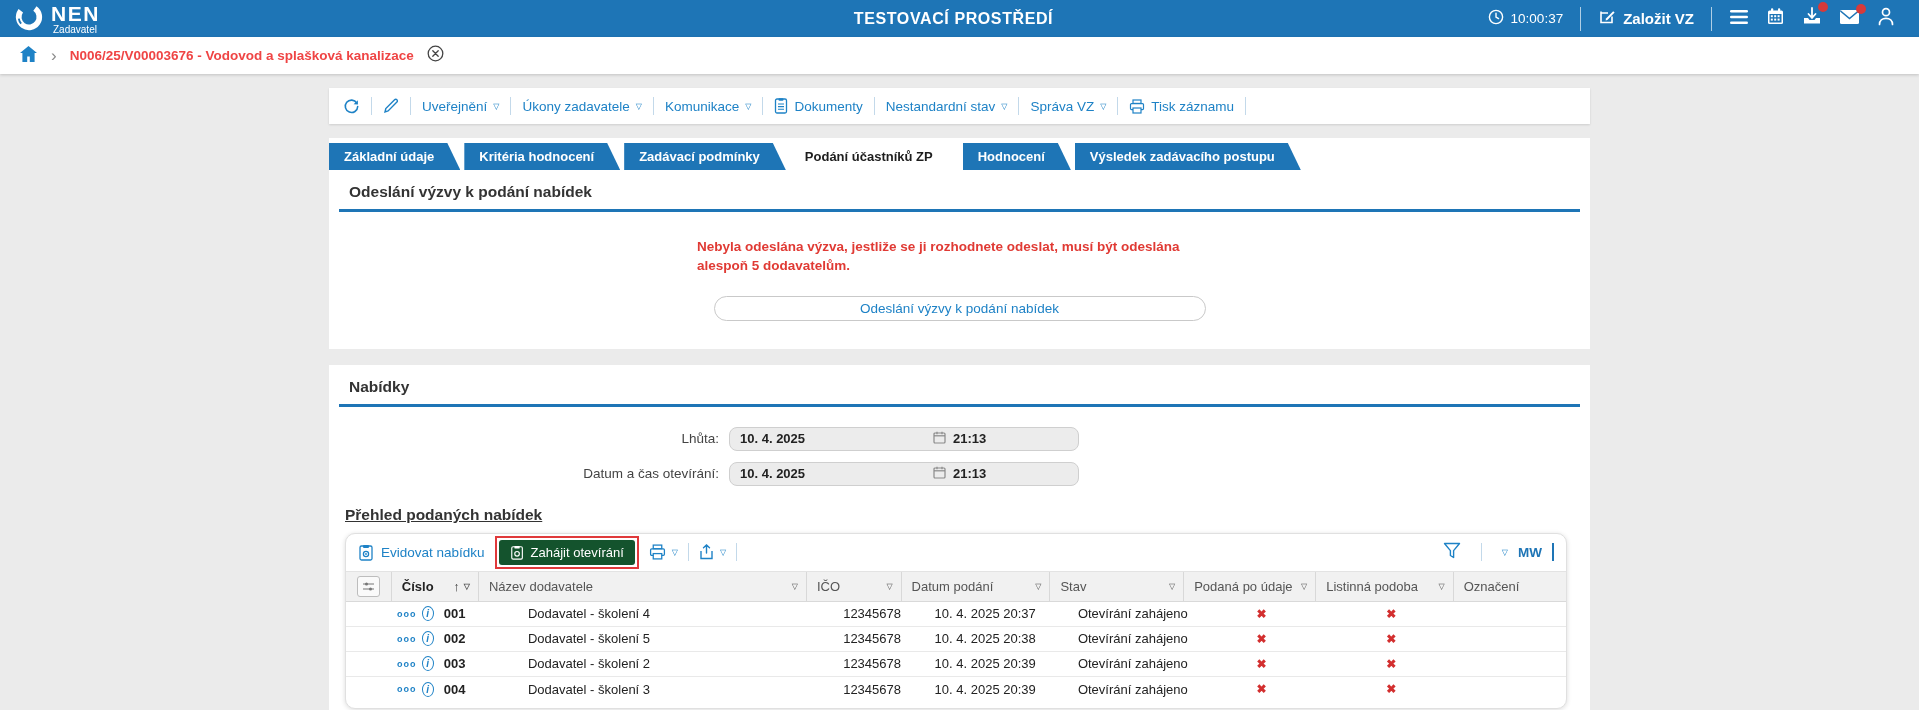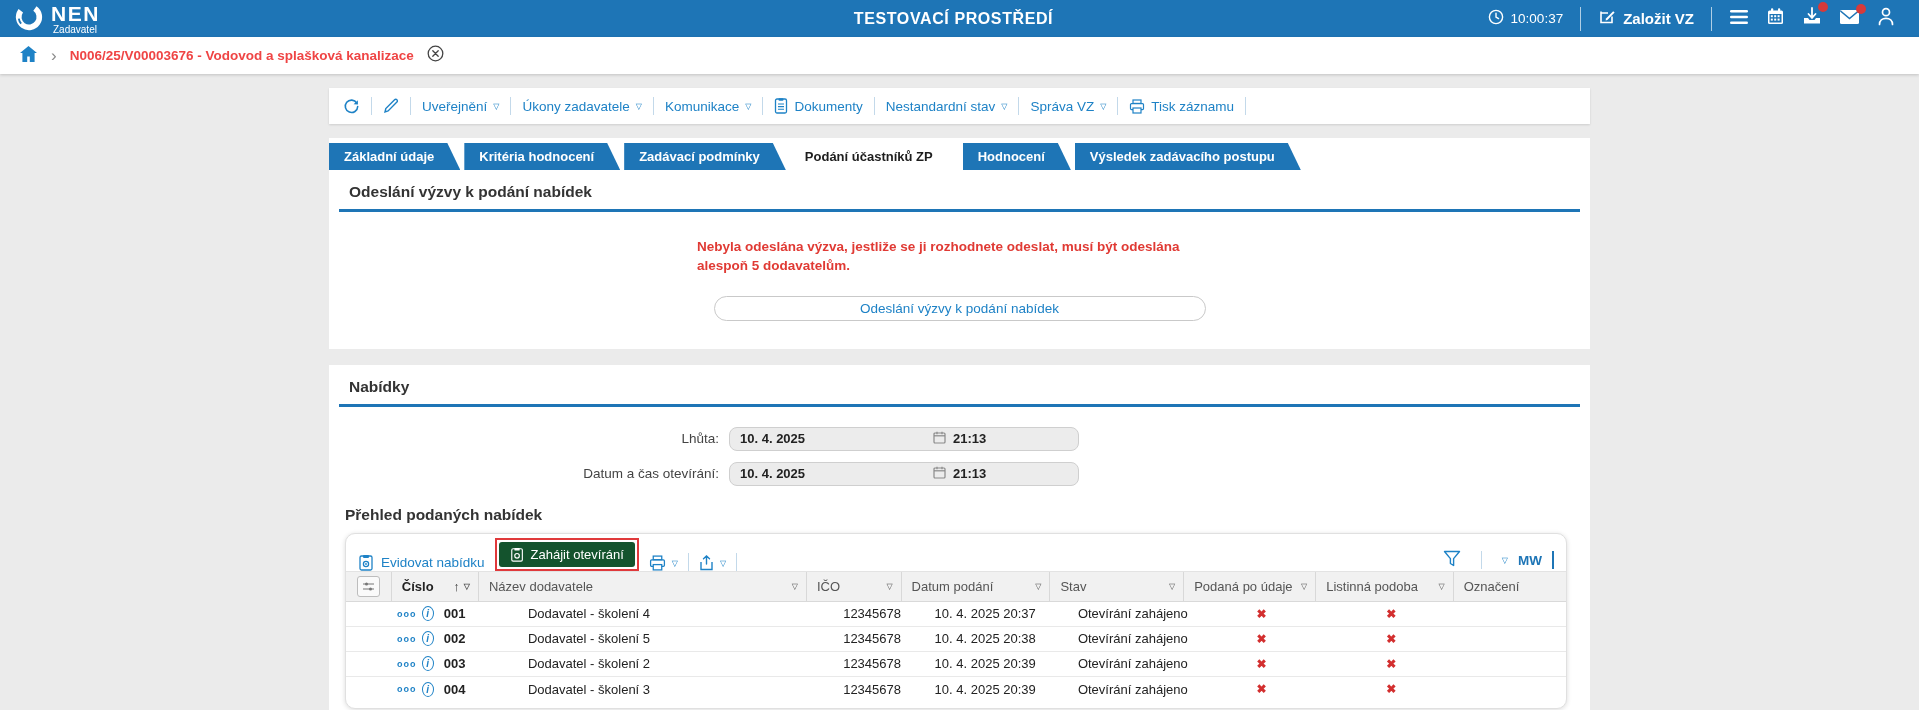--- a/index.html
+++ b/index.html
@@ -50,24 +50,24 @@
 
   .blockC { padding-bottom:12px; }
   .form { margin-top:20px; }
   .form-row { display:flex; align-items:center; margin-bottom:11px; }
   .form-label { width:400px; text-align:right; padding-right:10px; color:#444; font-size:13.5px; }
   .field { width:350px; height:24px; background:#ececec; border:1px solid #cfcfcf; border-radius:8px;
            display:flex; align-items:center; padding:0 10px; font-weight:bold; font-size:13px; color:#222; }
   .field-date { width:193px; }
   .field-time { margin-left:7px; }
 
-  .table-title { font-weight:bold; font-size:15.5px; color:#333; margin:20px 0 9px 16px; }
+  .table-title { font-weight:bold; font-size:15.5px; color:#333; margin:20px 0 9px 16px;text-decoration:underline; }
   .card { margin:0 16px; width:1222px; border:1px solid #e0e0e0; border-radius:10px;
           box-shadow:0 1px 5px rgba(0,0,0,.14); overflow:hidden; background:#fff; }
-  .card-toolbar { height:37px; display:flex; align-items:flex-end; padding:0 12px; }
+  .card-toolbar { height:37px; display:flex; align-items:center; padding:0 12px; }
   .link-act { display:flex; align-items:center; gap:6px; color:#1E82C6; font-size:13.5px; cursor:pointer; white-space:nowrap; }
   .hl { border:2px solid #E0393B; padding:2px; margin:0 10px; }
   .green-btn { display:flex; align-items:center; gap:6px; background:#14532d; color:#fff; height:25px;
                padding:0 11px; border-radius:3px; font-size:13px; border:none; cursor:pointer;
                font-family:"Liberation Sans",sans-serif; white-space:nowrap; }
   .ct-sep { width:1px; height:18px; background:#c3d9ea; margin:0 10px; }
   .ct-right { margin-left:auto; display:flex; align-items:center; gap:10px; }
   .mw { color:#1E75B6; font-weight:bold; font-size:13.5px; }
   .sep-strong { width:2px; height:18px; background:#1E75B6; }
 

